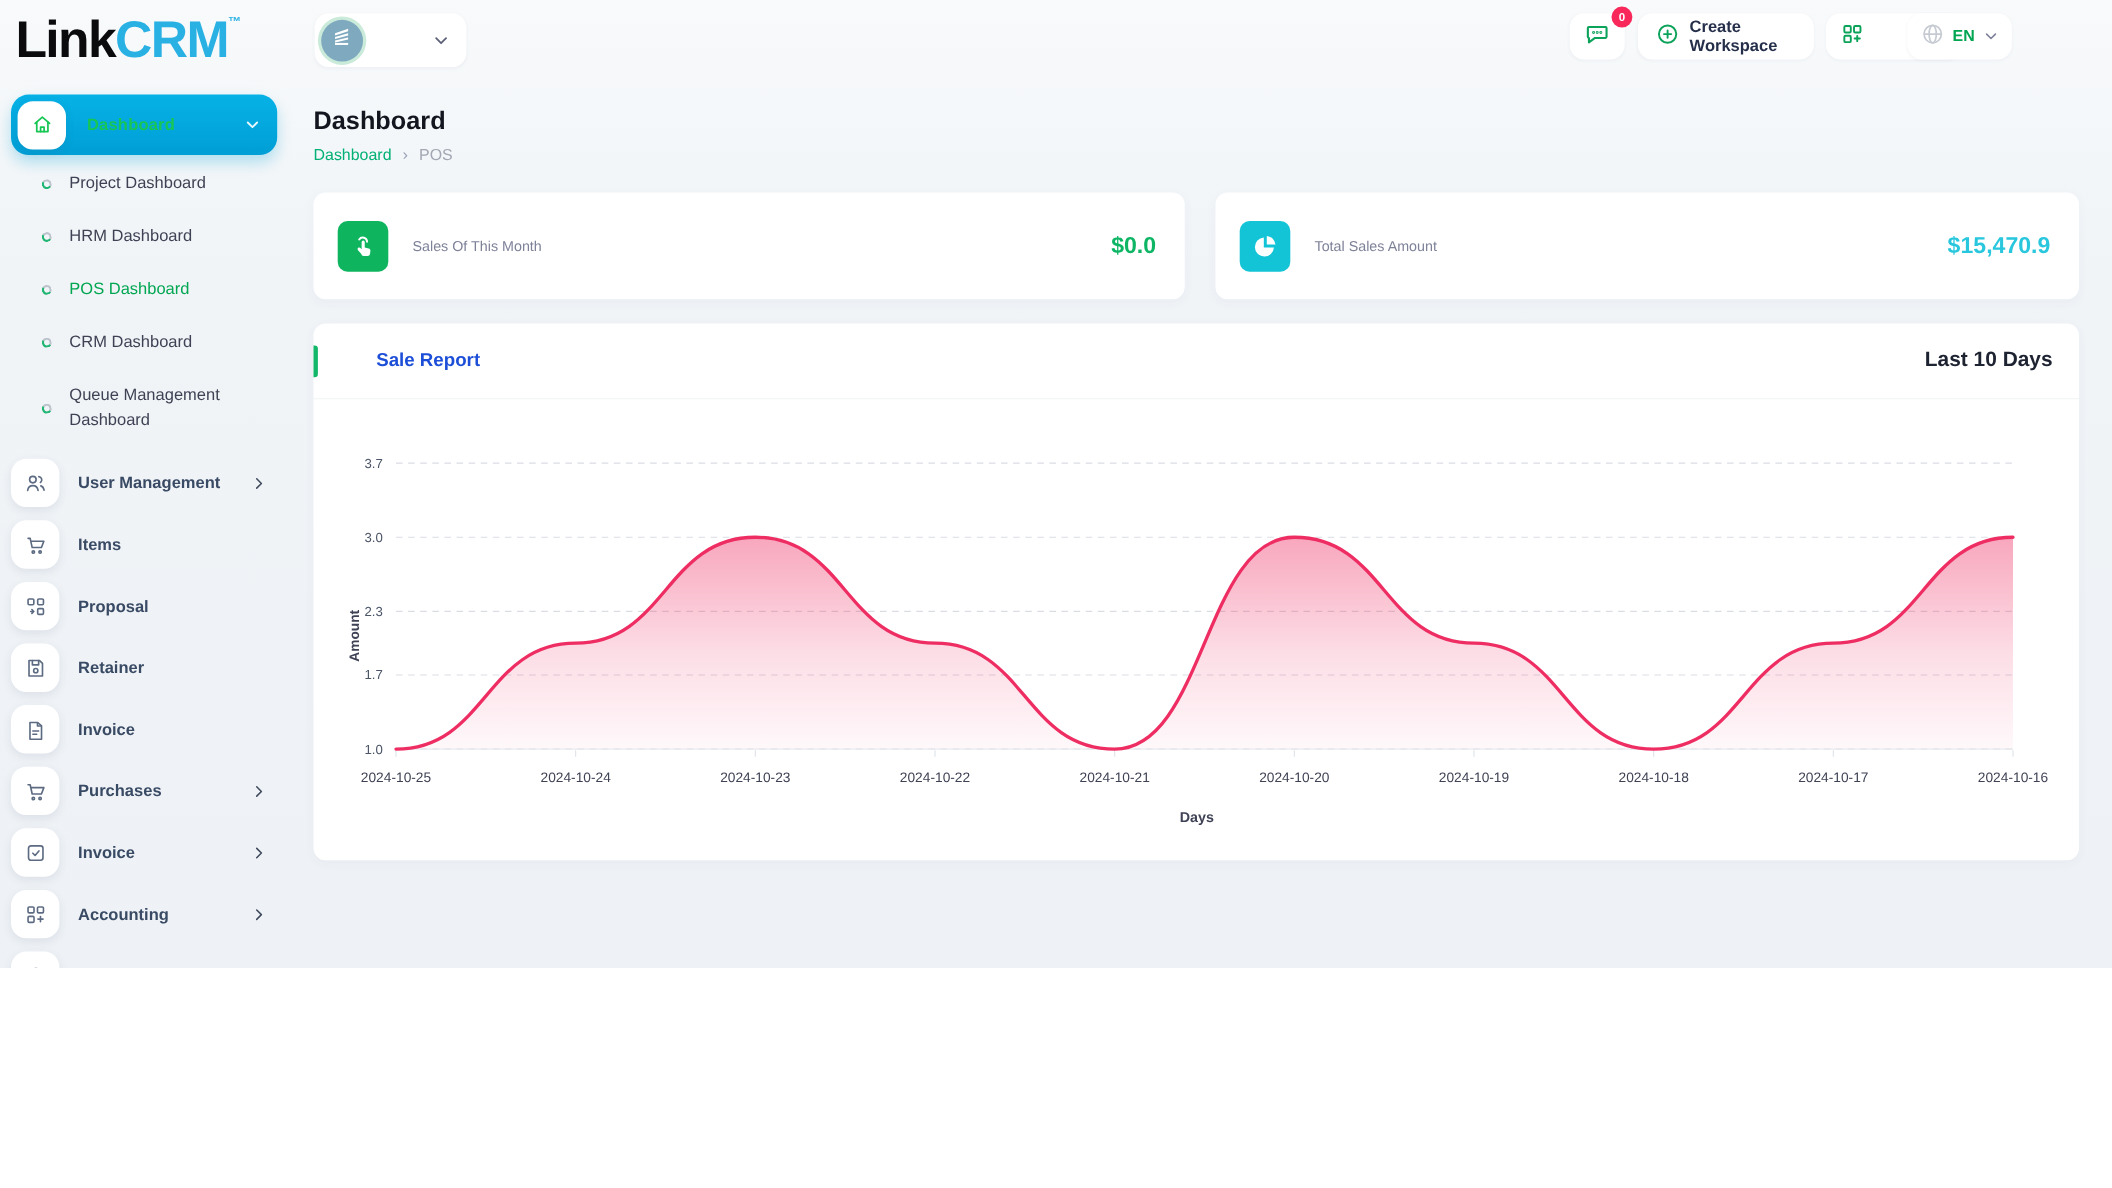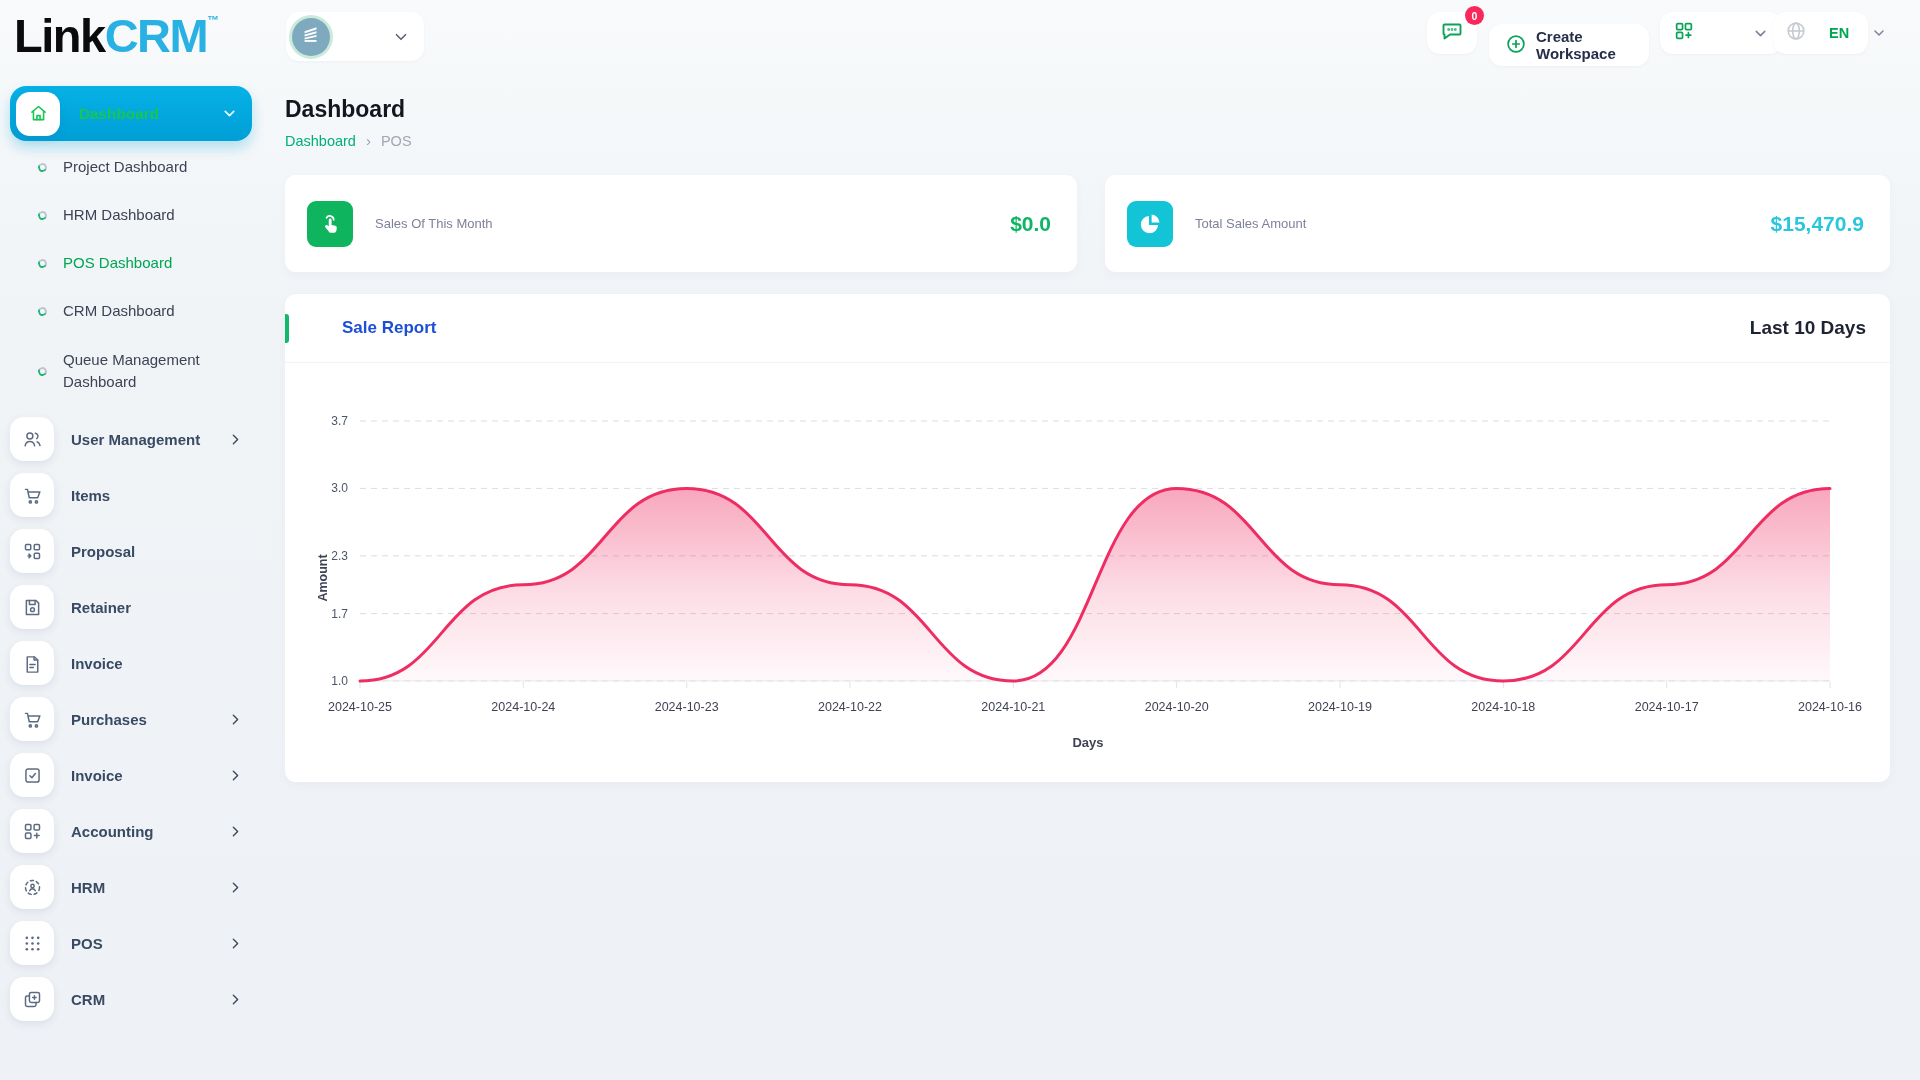--- a/index.html
+++ b/index.html
@@ -1,18 +1,18 @@
 <!DOCTYPE html>
 <html><head>
 <meta charset="utf-8">
 <style>
   * { margin:0; padding:0; box-sizing:border-box; }
   html,body { width:1920px; height:1080px; }
   body { font-family:"Liberation Sans","DejaVu Sans",sans-serif; color:#181c32; }
-  .app { position:relative; width:1920px; height:1080px; overflow:hidden;
+  .app { position:relative; width:1920px; height:880px; overflow:hidden;
          background:linear-gradient(180deg,#f8fafb 0%,#f0f4f7 28%,#eef2f6 100%); }
 
   
   .logo { position:absolute; left:14px; top:8px; font-size:47px; font-weight:bold; letter-spacing:-1.5px; }
   .logo .lk { color:#0b0b0e; }
   .logo .crm { color:#2ab1e3; }
   .logo .tm { font-size:12px; color:#2ab1e3; vertical-align:28px; font-weight:bold; letter-spacing:0; }
 
   
   .pill { position:absolute; background:#ffffff; border-radius:13px;
@@ -20,24 +20,24 @@
   .ws-select { left:286px; top:12px; width:138px; height:49px; padding:0 14px 0 6px; cursor:pointer; }
   .ws-avatar { width:38px; height:38px; border-radius:50%; background:#7fa9bf;
                display:flex; align-items:center; justify-content:center;
                box-shadow:0 0 0 3px rgba(158,216,188,.55); }
   .chev { margin-left:auto; display:flex; }
 
   .chat-pill { left:1427px; top:12px; width:50px; height:42px; justify-content:center; cursor:pointer; }
   .badge { position:absolute; top:-6px; right:-7px; min-width:19px; height:19px; border-radius:10px;
            background:#f8285a; color:#fff; font-size:10.5px; font-weight:bold;
            display:flex; align-items:center; justify-content:center; padding:0 5px; }
-  .create-ws { left:1489px; top:24px; width:160px; height:42px; padding:0 16px; gap:9px; cursor:pointer; }
+  .create-ws { left:1489px; top:12px; width:160px; height:42px; padding:0 16px; gap:9px; cursor:pointer; }
   .create-ws span { font-size:15px; font-weight:bold; color:#252f4a; }
   .grid-select { left:1660px; top:12px; width:122px; height:42px; padding:0 13px; cursor:pointer; }
-  .lang-select { left:1773px; top:12px; width:95px; height:42px; padding:0 12px; gap:22px; cursor:pointer;justify-content:space-between; }
+  .lang-select { left:1734px; top:12px; width:95px; height:42px; padding:0 12px; gap:7px; cursor:pointer;justify-content:space-between; }
   .lang-select .code { font-size:14.5px; font-weight:bold; color:#00a651; }
 
   
   .sidebar { position:absolute; left:10px; top:86px; width:242px; }
   .side-active { display:flex; align-items:center; height:55px; border-radius:16px;
                  background:linear-gradient(180deg,#06b1e6,#009fd6); padding:0 14px 0 6px;
                  box-shadow:0 7px 14px rgba(0,160,215,.28); cursor:pointer; }
   .icon-box { width:44px; height:44px; border-radius:14px; background:#fff; flex:0 0 auto;
               display:flex; align-items:center; justify-content:center;
               box-shadow:0 3px 9px rgba(56,71,109,.10); }

